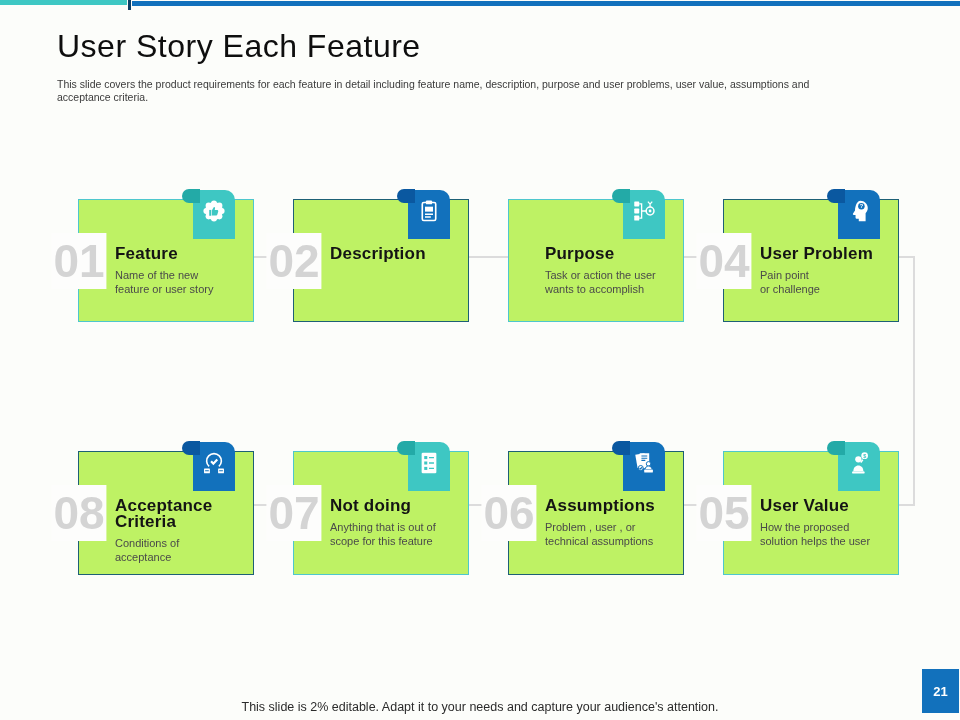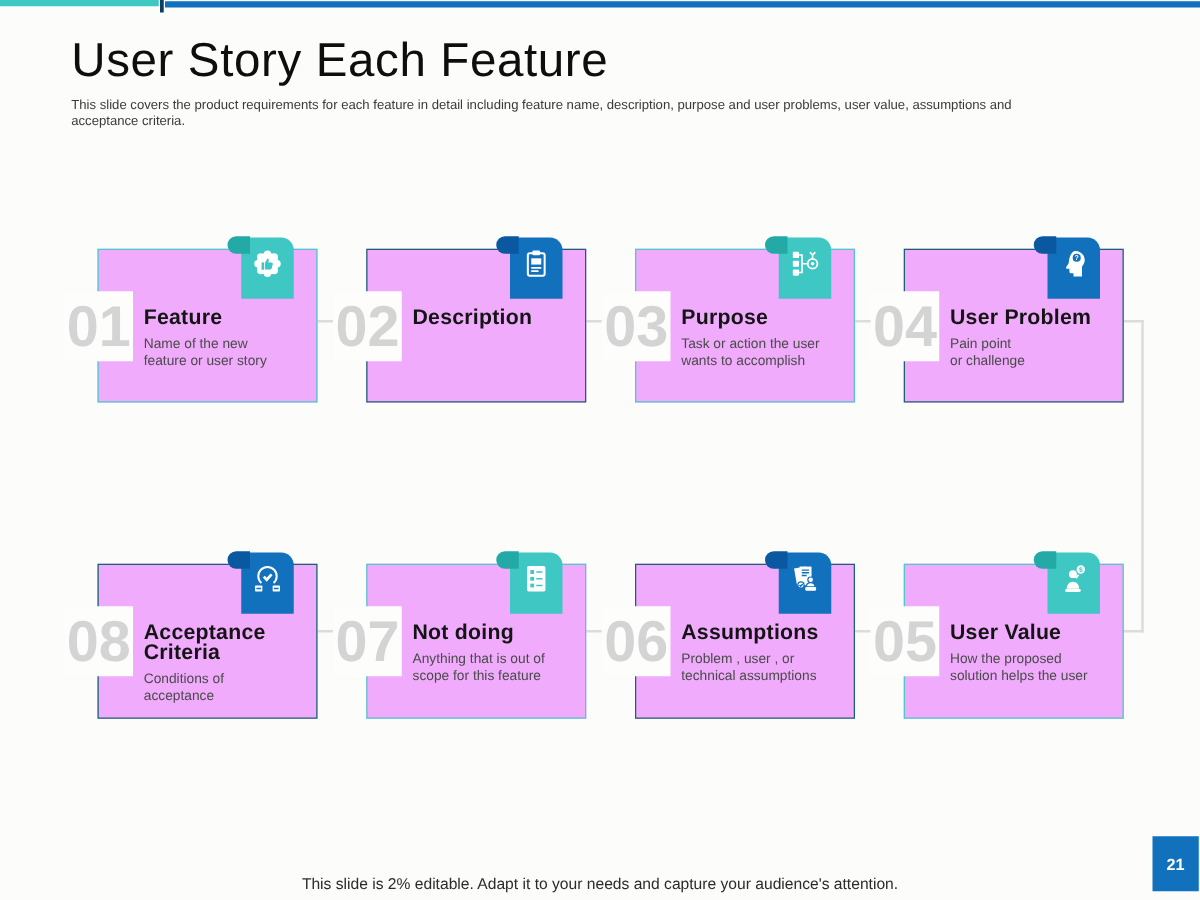--- a/index.html
+++ b/index.html
@@ -7,35 +7,35 @@
     position:relative; width:960px; height:720px; overflow:hidden;
     background:#fcfdfa; font-family:"Liberation Sans", sans-serif;
   }
   
   .topbar-teal { position:absolute; left:0; top:0; width:127px; height:5px; background:var(--teal); }
   .topbar-blue { position:absolute; left:132px; top:1px; width:828px; height:5px; background:var(--blue); }
   .topbar-tick { position:absolute; left:128px; top:0; width:3px; height:10px; background:#0d3f66; }
 
   
   .title {
-    position:absolute; left:57px; top:28px; font-size:38px; letter-spacing:0.5px;
+    position:absolute; left:57px; top:28px; font-size:32px; letter-spacing:0.5px;
     color:#0e0e0e; font-weight:400; white-space:nowrap;
   }
   .subtitle {
     position:absolute; left:57px; top:78px; width:800px;
     font-size:10.5px; line-height:13px; color:#3a3a3a;
   }
 
   
   .connector { position:absolute; background:#dcdcdc; z-index:1; }
 
   
   .card {
     position:absolute; width:176px; height:123px; box-sizing:border-box;
-    background:#f0abfc; border:1.5px solid; z-index:2;
+    background:#bef264; border:1.5px solid; z-index:2;
   }
   .border-light { border-color: var(--border-light); }
   .border-dark  { border-color: var(--border-dark); }
   .r1 { top:199px; } .r2 { top:451px; height:124px; }
   .c1 { left:78px; } .c2 { left:293px; } .c3 { left:508px; } .c4 { left:723px; }
 
   .card-inner { padding:34px 8px 0 36px; }
   .card-title {
     font-size:17px; font-weight:700; color:#141414; letter-spacing:0.2px;
     margin:12px 0 7px 0; width:134px; line-height:16px;
@@ -135,21 +135,20 @@
         <rect x="8.3" y="8" width="7.4" height="4.6" fill="#fff"></rect>
         <path d="M8.3 15h7.4M8.3 17.5h5.4" stroke="#fff" stroke-width="1.3" fill="none"></path>
       </svg>
     </div>
     <div class="card-inner">
       <div class="card-title">Description</div>
     </div>
   </div>
 
   <div class="card r1 c3 card-wrap border-light">
-    <div class="card-number">03</div>
     <div class="tab tab-teal">
       <svg width="26" height="26" viewBox="0 0 24 24">
         <g fill="#fff">
           <rect x="3" y="3.2" width="4.6" height="4.6" rx="0.6"></rect>
           <rect x="3" y="9.7" width="4.6" height="4.6" rx="0.6"></rect>
           <rect x="3" y="16.2" width="4.6" height="4.6" rx="0.6"></rect>
         </g>
         <path fill="none" stroke="#fff" stroke-width="1.2" d="M7.6 5.5h2.2v13H7.6M9.8 12h4.4"></path>
         <circle cx="17.6" cy="12" r="3.6" fill="none" stroke="#fff" stroke-width="1.4"></circle>
         <circle cx="17.6" cy="12" r="1.3" fill="#fff"></circle>

